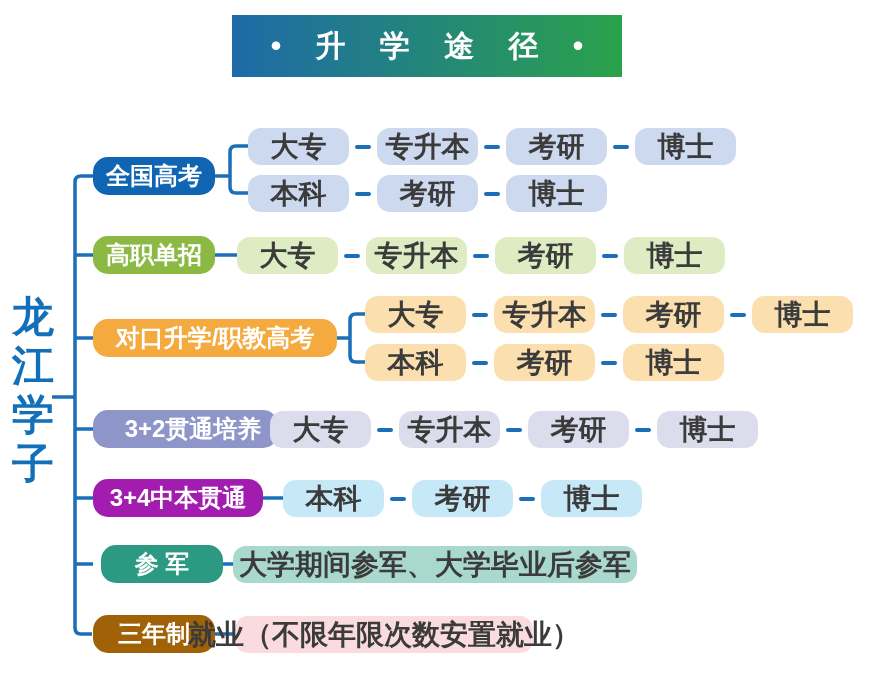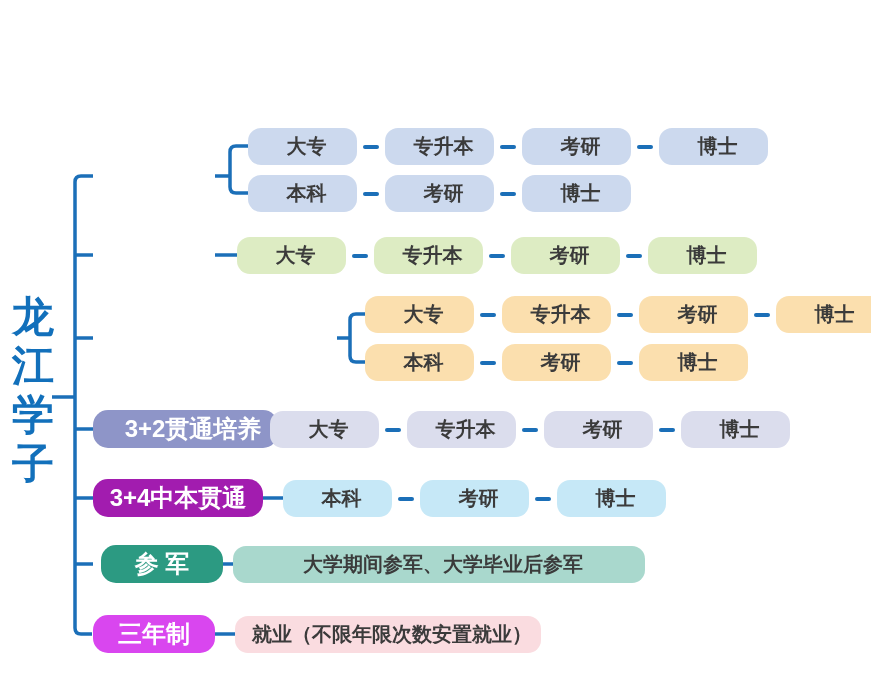--- a/index.html
+++ b/index.html
@@ -27,32 +27,35 @@
   .blabel{
     position:absolute;height:38px;border-radius:15px;
     display:flex;align-items:center;justify-content:center;
     color:#ffffff;font-size:24px;font-weight:bold;white-space:nowrap;
   }
   
   .chain{position:absolute;display:flex;align-items:center;height:37px;}
   .pill{
     width:101px;height:37px;border-radius:13px;flex:0 0 auto;
     display:flex;align-items:center;justify-content:center;
-    color:#3b3b3b;font-size:20px;font-weight:bold;white-space:nowrap;padding-left:8px;
+    color:#3b3b3b;font-size:28px;font-weight:bold;white-space:nowrap;
   }
   .pill.wide-army{width:404px;text-align:right;}
   .pill.wide-job{width:298px;}
   .gap{width:28px;height:37px;display:flex;flex:0 0 auto;}
   .gap::before{content:"";width:16px;height:4px;background:#1b6fb8;margin:auto;border-radius:2px;}
 </style>
 </head>
 <body>
 
 <div class="stage">
 
+  <div class="banner">
+    <span>• 升 学 途 径 •</span>
+  </div>
 
   <svg class="wires" viewBox="0 0 871 689" fill="none" stroke="#1b6fb8" stroke-width="3.5">
 
     <path d="M 52 397 H 75"></path>
 
     <path d="M 93 176 H 81 Q 75 176 75 182 V 628 Q 75 634 81 634 H 92"></path>
 
     <path d="M 75 255 H 93"></path>
     <path d="M 75 338 H 93"></path>
     <path d="M 75 429 H 93"></path>
@@ -67,47 +70,50 @@
 
     <path d="M 215 255 H 237"></path>
     <path d="M 263 429 H 270"></path>
     <path d="M 263 498 H 283"></path>
     <path d="M 215 564 H 233"></path>
     <path d="M 215 634 H 235"></path>
   </svg>
 
   <div class="root-label">龙江学子</div>
 
+  <div class="blabel" style="left: 93px; top: 157px; width: 122px; background: rgb(15, 101, 178);">全国高考</div>
   <div class="chain" style="left:248px;top:128px">
     <div class="pill" style="background: rgb(204, 217, 238);">大专</div>
     <div class="gap"></div>
     <div class="pill" style="background: rgb(204, 217, 238);">专升本</div>
     <div class="gap"></div>
     <div class="pill" style="background: rgb(204, 217, 238);">考研</div>
     <div class="gap"></div>
     <div class="pill" style="background: rgb(204, 217, 238);">博士</div>
   </div>
   <div class="chain" style="left:248px;top:175px">
     <div class="pill" style="background: rgb(204, 217, 238);">本科</div>
     <div class="gap"></div>
     <div class="pill" style="background: rgb(204, 217, 238);">考研</div>
     <div class="gap"></div>
     <div class="pill" style="background: rgb(204, 217, 238);">博士</div>
   </div>
 
+  <div class="blabel" style="left: 93px; top: 236px; width: 122px; background: rgb(139, 185, 67);">高职单招</div>
   <div class="chain" style="left:237px;top:237px">
     <div class="pill" style="background: rgb(221, 236, 195);">大专</div>
     <div class="gap"></div>
     <div class="pill" style="background: rgb(221, 236, 195);">专升本</div>
     <div class="gap"></div>
     <div class="pill" style="background: rgb(221, 236, 195);">考研</div>
     <div class="gap"></div>
     <div class="pill" style="background: rgb(221, 236, 195);">博士</div>
   </div>
 
+  <div class="blabel" style="left: 93px; top: 319px; width: 244px; background: rgb(244, 170, 62);">对口升学/职教高考</div>
   <div class="chain" style="left:365px;top:296px">
     <div class="pill" style="background: rgb(251, 223, 174);">大专</div>
     <div class="gap"></div>
     <div class="pill" style="background: rgb(251, 223, 174);">专升本</div>
     <div class="gap"></div>
     <div class="pill" style="background: rgb(251, 223, 174);">考研</div>
     <div class="gap"></div>
     <div class="pill" style="background: rgb(251, 223, 174);">博士</div>
   </div>
   <div class="chain" style="left:365px;top:344px">
@@ -136,18 +142,18 @@
     <div class="pill" style="background: rgb(198, 232, 247);">考研</div>
     <div class="gap"></div>
     <div class="pill" style="background: rgb(198, 232, 247);">博士</div>
   </div>
 
   <div class="blabel" style="left: 93px; top: 545px; width: 122px; background: rgb(44, 154, 130); margin-left: 8px;">参 军</div>
   <div class="chain" style="left:233px;top:546px">
     <div class="pill wide-army" style="background: rgb(169, 216, 205);">大学期间参军、大学毕业后参军</div>
   </div>
 
-  <div class="blabel" style="left: 93px; top: 615px; width: 122px; background: #d946ef;">三年制</div>
+  <div class="blabel" style="left: 93px; top: 615px; width: 122px; background: #a16207;">三年制</div>
   <div class="chain" style="left:235px;top:616px">
     <div class="pill wide-job" style="background: rgb(250, 220, 224);">就业（不限年限次数安置就业）</div>
   </div>
 
 </div>
 
 </body></html>

